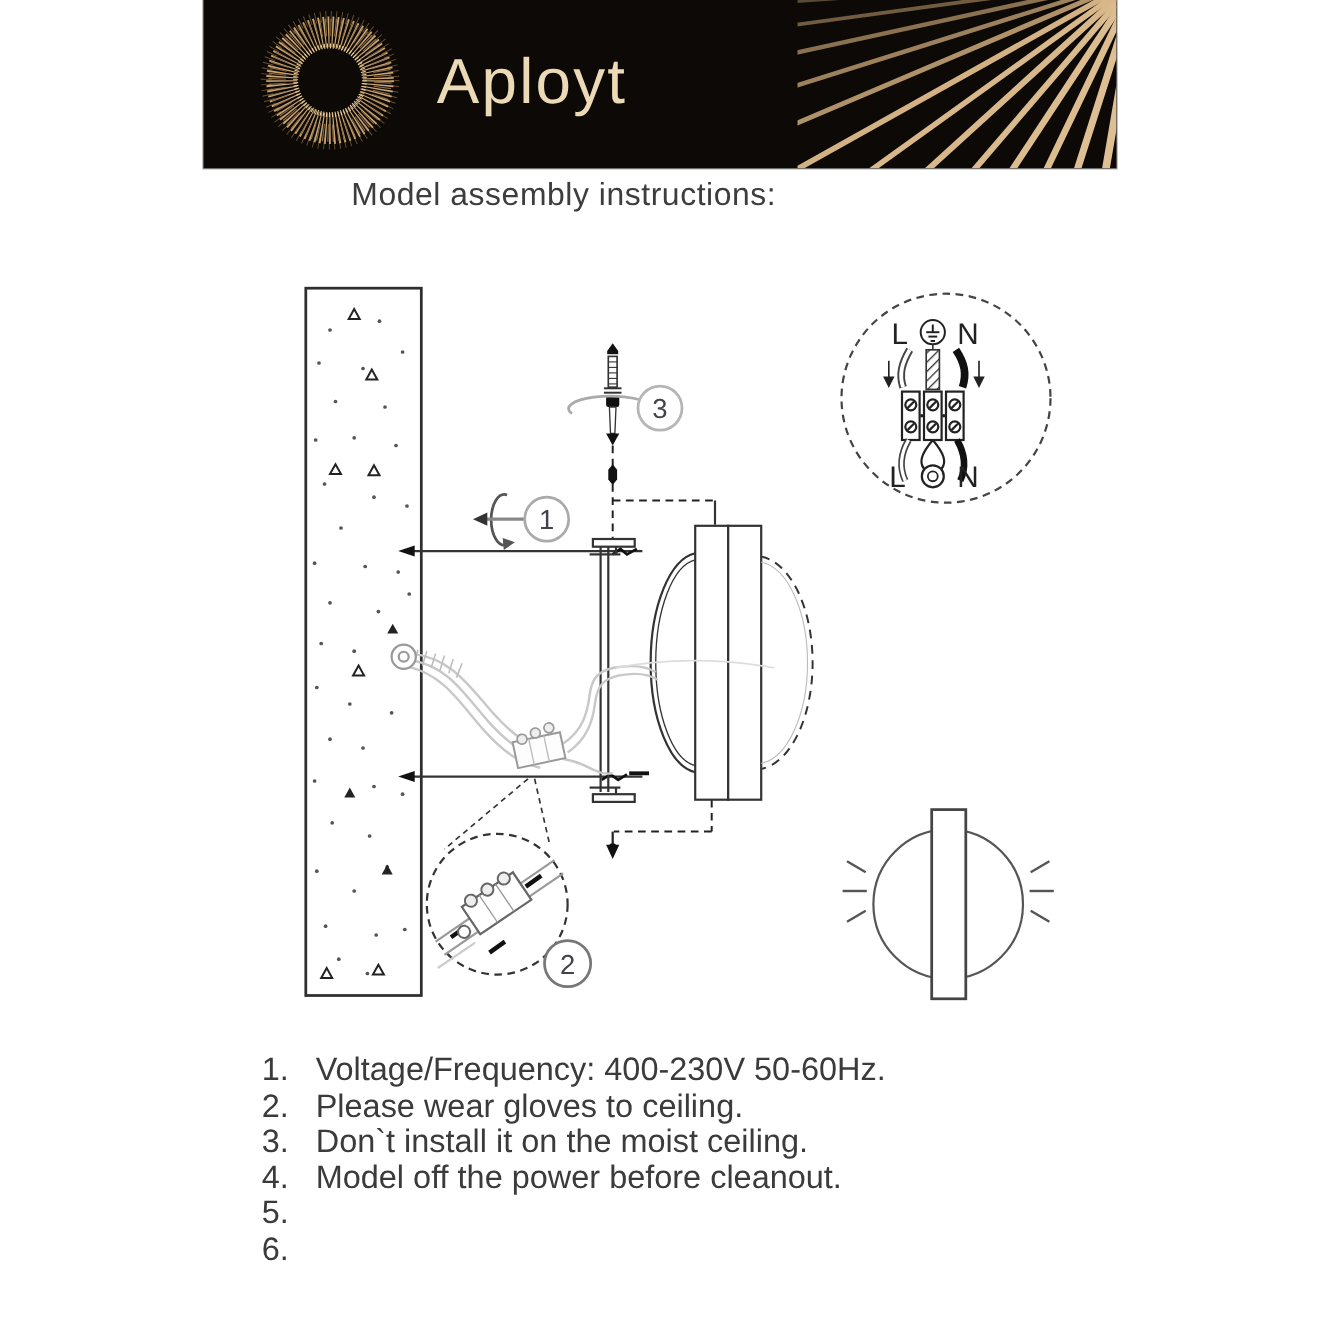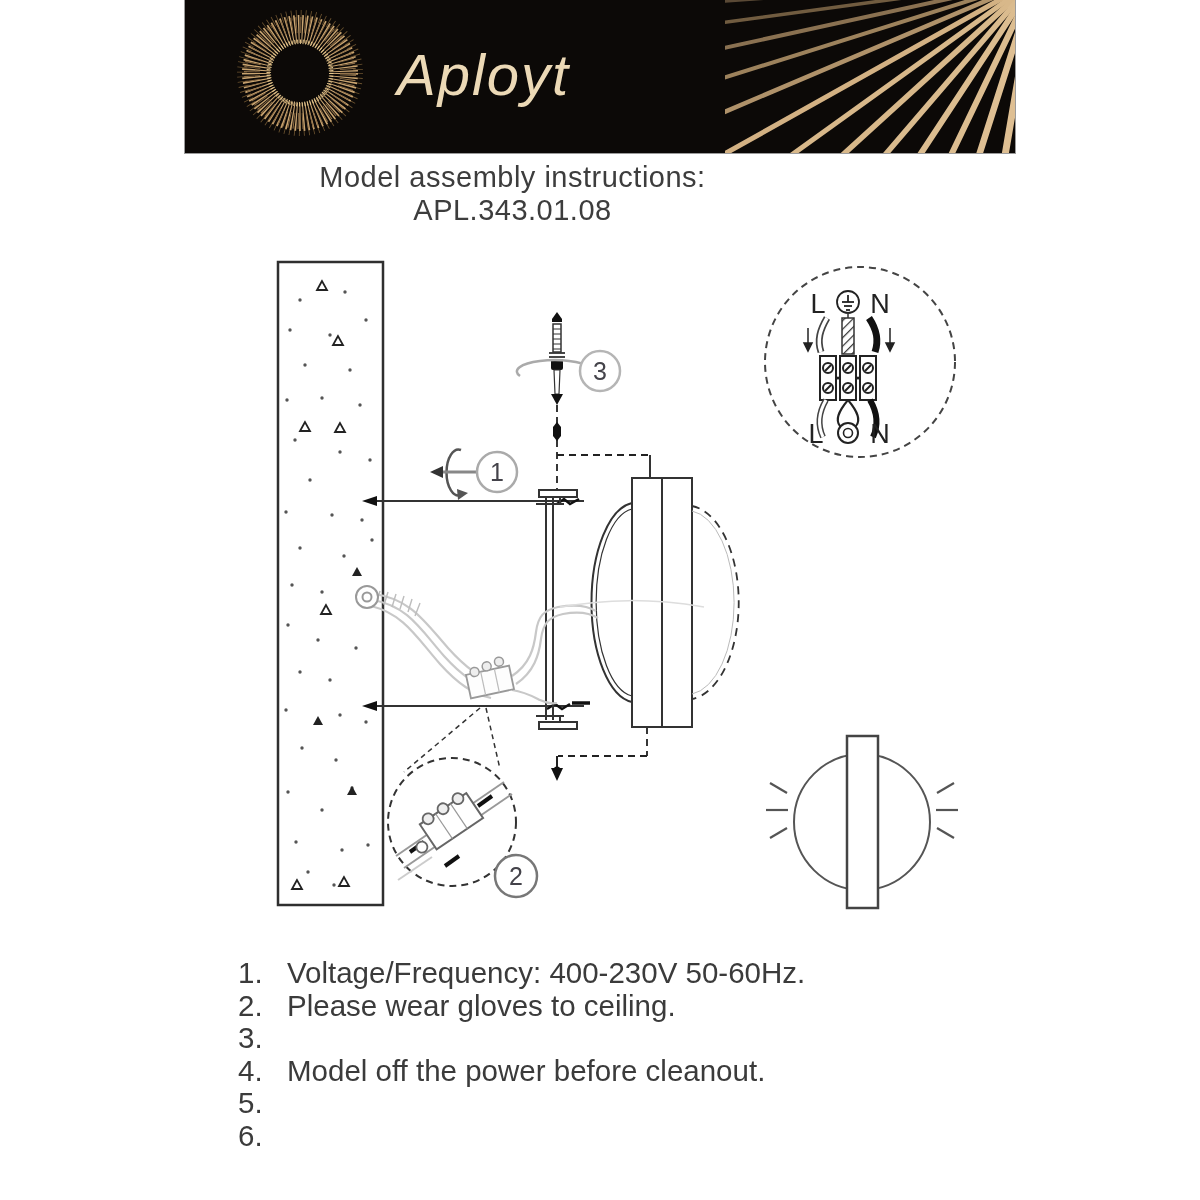--- a/index.html
+++ b/index.html
@@ -12,21 +12,21 @@
   .page{position:relative;width:1200px;height:1200px;background:#fff;overflow:hidden;}
 
   
   .banner{
     position:absolute;left:185px;top:0;width:830px;height:153px;
     background:var(--banner_bg);overflow:hidden;
     box-shadow:0 0 0 1px #9b9b9b;
   }
   .brand{
     position:absolute;left:212px;top:50%;transform:translateY(-54%);
-    font-size:58px;font-weight:300;letter-spacing:2px;color:var(--logo_text);font-style:italic;
+    font-size:58px;font-weight:300;letter-spacing:2px;color:var(--logo_text);
   }
   .logo-svg{position:absolute;left:36px;top:-3px;}
   .rays-svg{position:absolute;right:0;top:0;}
 
   
   .title{
     position:absolute;left:0;top:161px;width:1025px;text-align:center;
     font-size:29px;line-height:33px;color:#3d3d3d;letter-spacing:.5px;
   }
 
@@ -67,21 +67,20 @@
         <line x1="310" y1="-20" x2="85" y2="322" stroke="#dcbd90" stroke-width="6"></line>
         <line x1="310" y1="-20" x2="135" y2="345" stroke="#dcbd90" stroke-width="6"></line>
         <line x1="310" y1="-20" x2="188" y2="362" stroke="#debf93" stroke-width="6.5"></line>
         <line x1="310" y1="-20" x2="243" y2="372" stroke="#debf93" stroke-width="7"></line>
       </g>
     </svg>
   </div>
 
   <div class="title">
     <div>Model assembly instructions:</div>
-    <div>APL.343.01.08</div>
   </div>
 
   <svg class="diagram" viewBox="0 0 1200 1200">
     <defs>
       <pattern id="hatch" width="6" height="6" patternTransform="rotate(45)" patternUnits="userSpaceOnUse">
         <line x1="0" y1="0" x2="0" y2="6" stroke="#333" stroke-width="2.4"></line>
       </pattern>
     </defs>
 
     <g>
@@ -348,20 +347,21 @@
     <div class="instr-row">
       <span class="instr-num">1.</span>
       <span>Voltage/Frequency: 400-230V 50-60Hz.</span>
     </div>
     <div class="instr-row">
       <span class="instr-num">2.</span>
       <span>Please wear gloves to ceiling.</span>
     </div>
     <div class="instr-row">
       <span class="instr-num">3.</span>
+      <span>Don`t install it on the moist ceiling.</span>
     </div>
     <div class="instr-row">
       <span class="instr-num">4.</span>
       <span>Model off the power before cleanout.</span>
     </div>
     <div class="instr-row">
       <span class="instr-num">5.</span>
     </div>
     <div class="instr-row">
       <span class="instr-num">6.</span>

